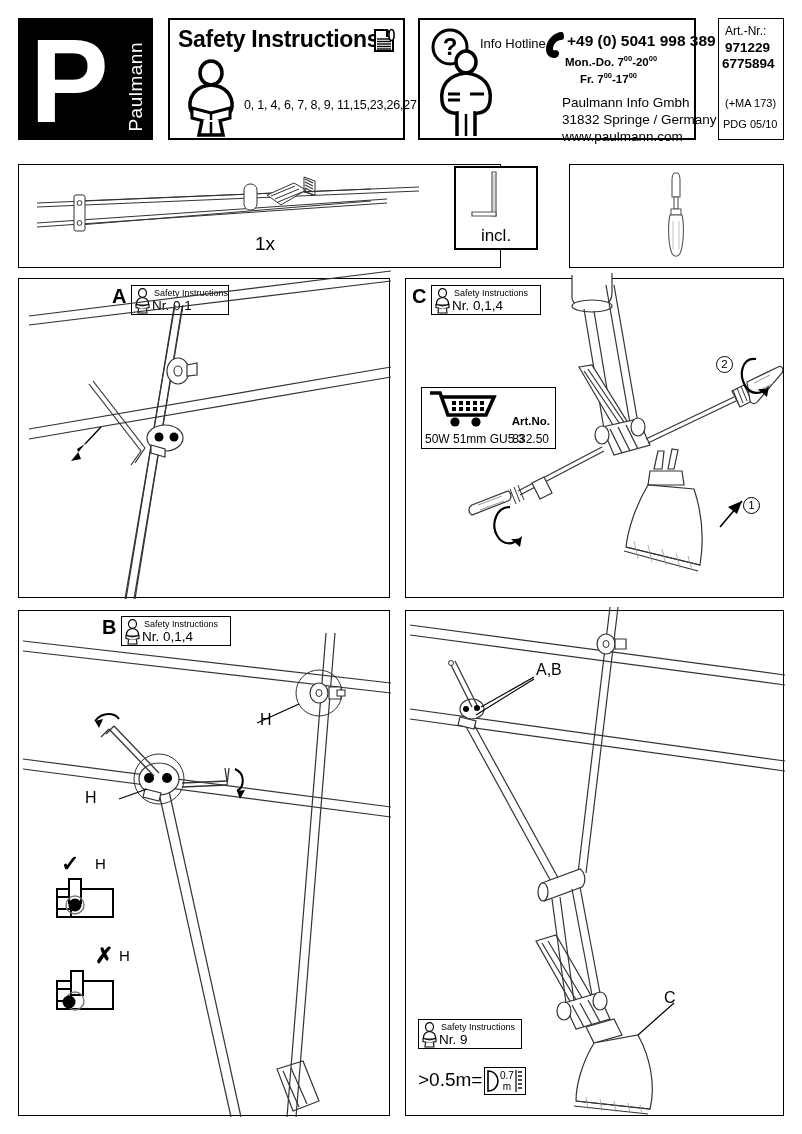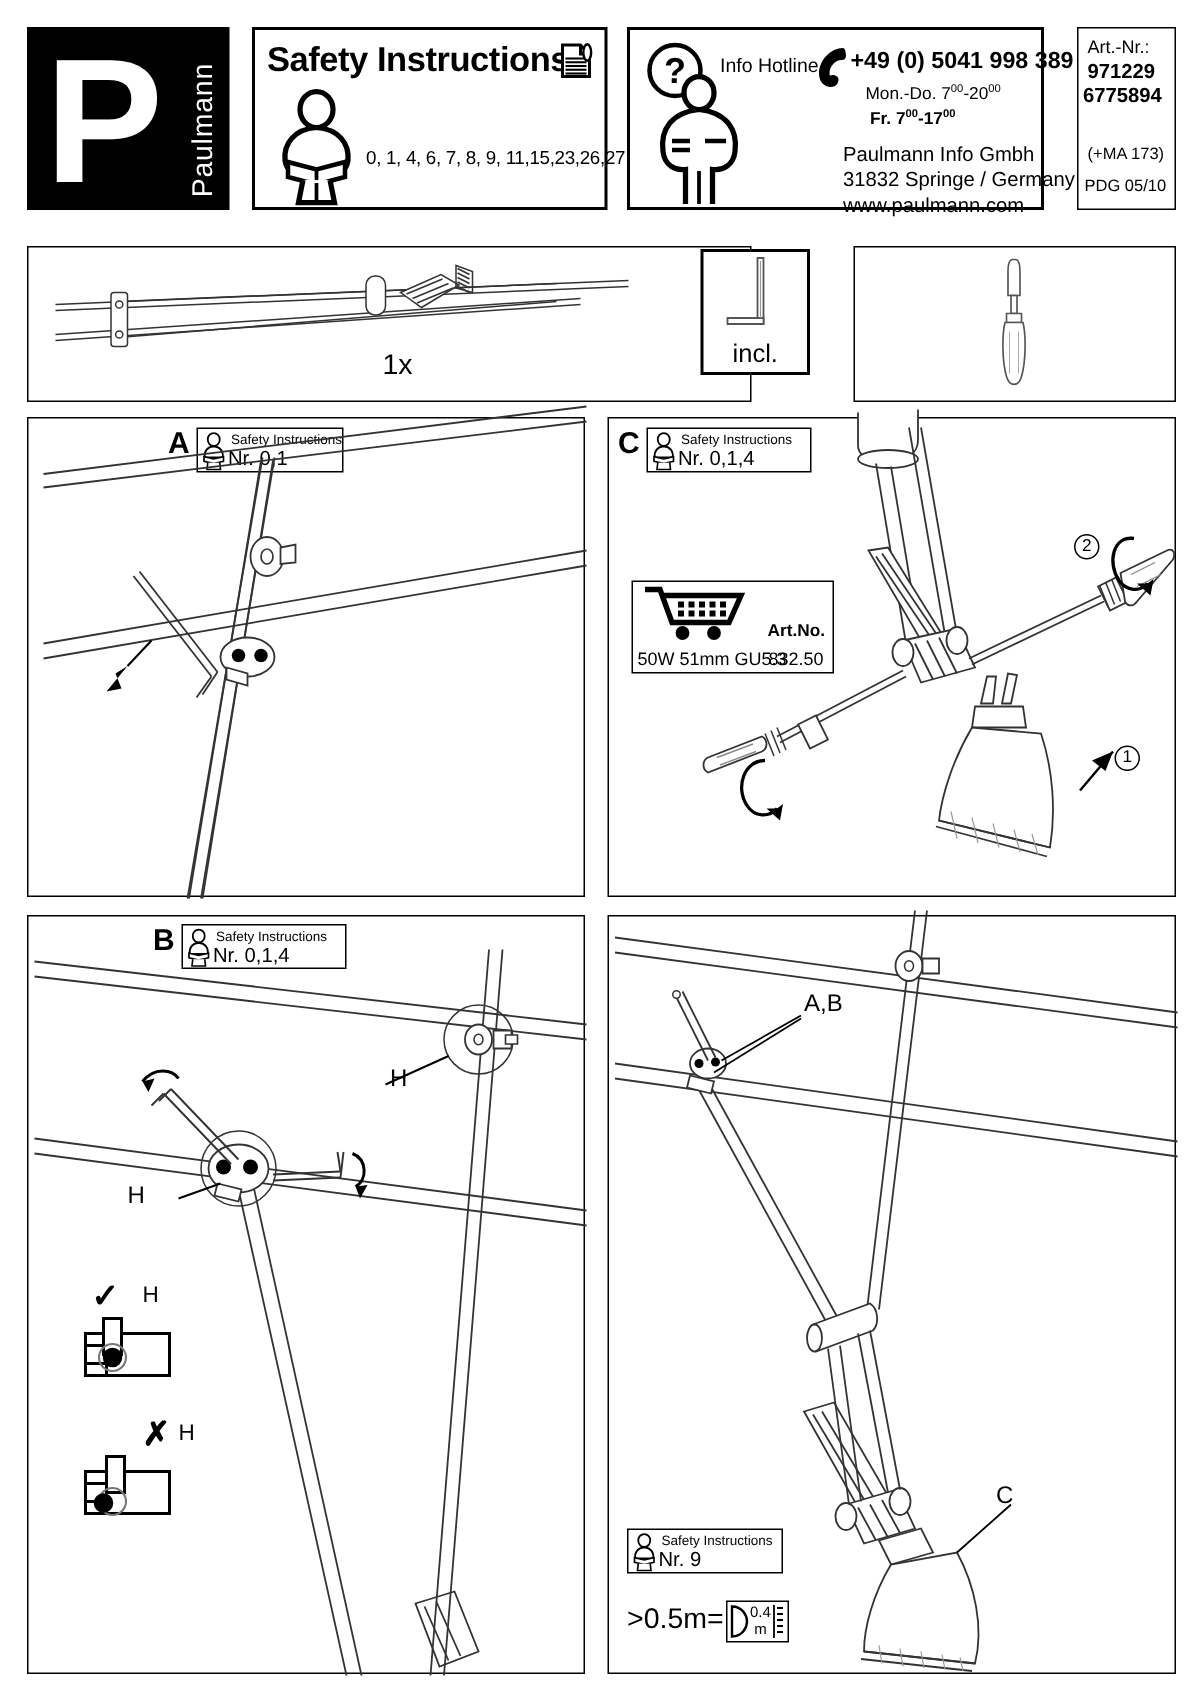--- a/index.html
+++ b/index.html
@@ -57,21 +57,21 @@
     position: absolute; left: 400px; top: 0; width: 278px; height: 122px;
     border: 2px solid #000; background: #fff;
   }
   #contact-person-icon { position: absolute; left: 6px; top: 8px; }
   #hotline-label { position: absolute; left: 60px; top: 16px; font-size: 13px; }
   #phone-icon { position: absolute; left: 122px; top: 10px; }
   #phone-number {
     position: absolute; left: 147px; top: 12px;
     font-size: 15.5px; font-weight: bold; white-space: nowrap;
   }
-  #hours-1 { position: absolute; left: 142px; top: 34px; font-size: 11.5px; font-weight: normal; white-space: nowrap; padding-left: 15px; }
+  #hours-1 { position: absolute; left: 130px; top: 34px; font-size: 11.5px; font-weight: bold; white-space: nowrap; padding-left: 15px; }
   #hours-2 { position: absolute; left: 160px; top: 51px; font-size: 11.5px; font-weight: bold; white-space: nowrap; }
   .sup { font-size: 7.5px; vertical-align: super; }
   #company-name { position: absolute; left: 142px; top: 75px; font-size: 13.5px; white-space: nowrap; }
   #company-addr { position: absolute; left: 142px; top: 92px; font-size: 13.5px; white-space: nowrap; text-align: right; }
   #company-web  { position: absolute; left: 142px; top: 109px; font-size: 13.5px; white-space: nowrap; }
 
   
   #art-box {
     position: absolute; left: 700px; top: 0; width: 66px; height: 122px;
     border: 1.5px solid #000; background: #fff;
@@ -79,21 +79,21 @@
   #art-label   { position: absolute; left: 6px; top: 5px;  font-size: 12px; white-space: nowrap; }
   #art-num-1   { position: absolute; left: 6px; top: 21px; font-size: 13.5px; font-weight: bold; }
   #art-num-2   { position: absolute; left: 3px; top: 37px; font-size: 13.5px; font-weight: bold; }
   #art-ma      { position: absolute; left: 6px; top: 78px; font-size: 11px; white-space: nowrap; }
   #art-pdg     { position: absolute; left: 4px; top: 99px; font-size: 11px; white-space: nowrap; }
 
   
   #parts-row { position: absolute; left: 18px; top: 164px; width: 766px; height: 104px; }
   #parts-main { position: absolute; left: 0; top: 0; width: 483px; height: 104px; border: 1.5px solid #000; background: #fff; }
   #parts-qty { position: absolute; left: 236px; top: 68px; font-size: 19px; }
-  #incl-box  { position: absolute; left: 449px; top: 2px; width: 73px; height: 84px; border: 2.5px solid #000; background:#fff; }
+  #incl-box  { position: absolute; left: 436px; top: 2px; width: 84px; height: 84px; border: 2.5px solid #000; background:#fff; }
   #incl-label{ position: absolute; left: 0; right: 0; bottom: 2px; text-align: center; font-size: 17px; }
   #tool-box  { position: absolute; left: 551px; top: 0; width: 215px; height: 104px; border: 1.5px solid #000; background: #fff; }
 
   
   .panel { border: 1.5px solid #000; background: #fff; position: absolute; }
   #panel-a { left: 18px;  top: 278px; width: 372px; height: 320px; }
   #panel-c { left: 405px; top: 278px; width: 379px; height: 320px; }
   #panel-b { left: 18px;  top: 610px; width: 372px; height: 506px; }
   #panel-d { left: 405px; top: 610px; width: 379px; height: 506px; }
 
@@ -741,17 +741,17 @@
       <g stroke="#000" stroke-width="1.4">
         <line x1="33" y1="4" x2="37" y2="4"></line>
         <line x1="33" y1="8" x2="37" y2="8"></line>
         <line x1="33" y1="12" x2="37" y2="12"></line>
         <line x1="33" y1="16" x2="37" y2="16"></line>
         <line x1="33" y1="20" x2="37" y2="20"></line>
       </g>
       <line x1="31" y1="2" x2="31" y2="24" stroke="#000" stroke-width="1.2"></line>
     </svg>
     <div id="dist-icon-text">
-      <span>0.4</span><br>
+      <span>0.7</span><br>
       <span>m</span>
     </div>
   </div>
 </div>
 
 </body></html>

